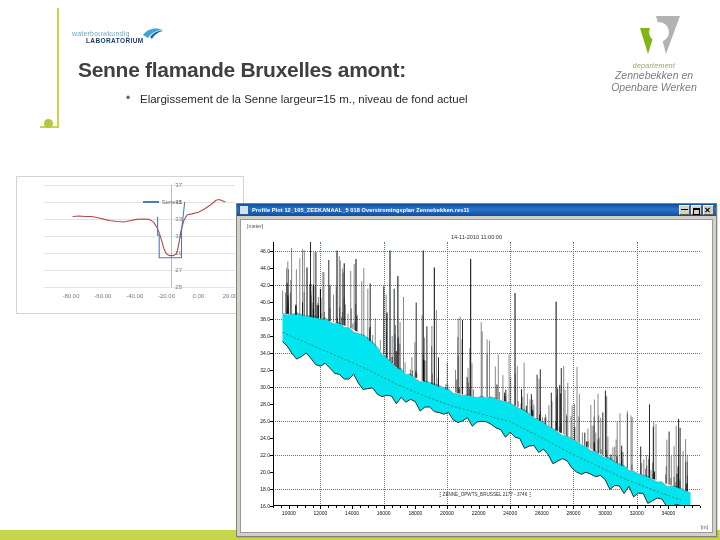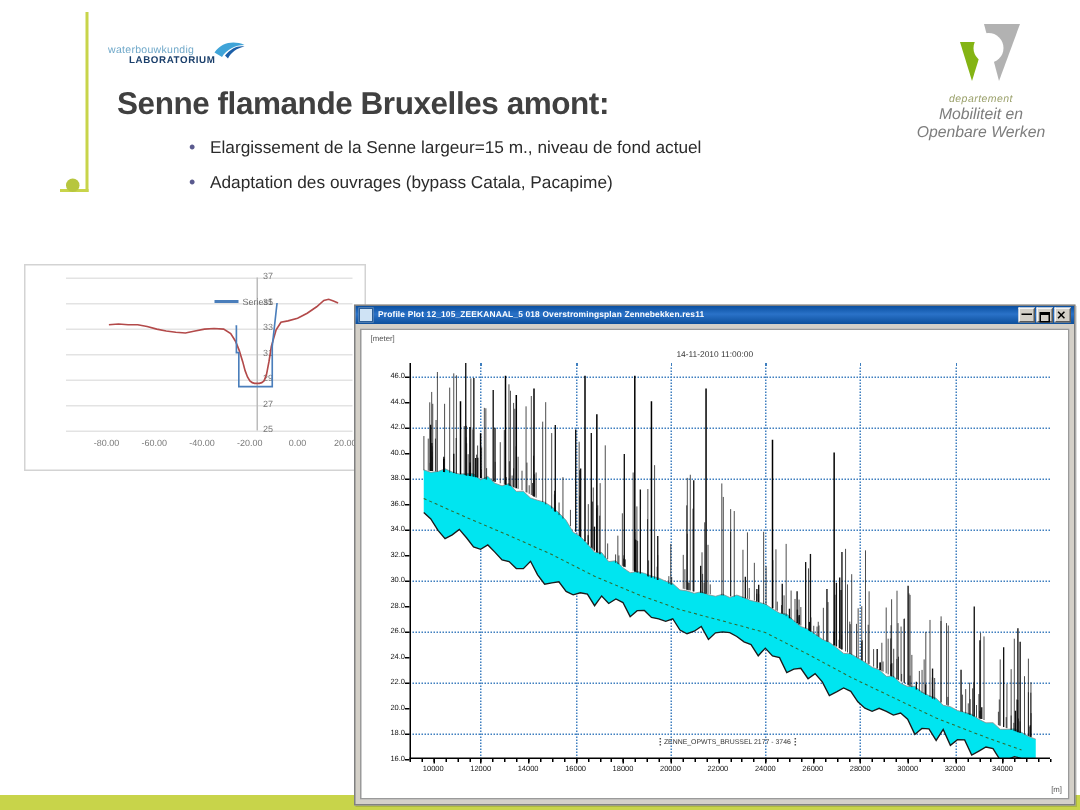--- a/index.html
+++ b/index.html
@@ -97,28 +97,27 @@
   <div class="txt2">LABORATORIUM</div>
 </div>
 
 <div class="logo-mow">
   <svg class="mark" viewBox="0 0 56 44">
     <path d="M30 2 L54 2 L40 40 Z" fill="#b2b2b2"></path>
     <path d="M14 14 L30 14 L22 40 Z" fill="#84b414"></path>
     <circle cx="33" cy="18" r="10" fill="#ffffff"></circle>
   </svg>
   <div class="dep">departement</div>
-  <div class="l1">Mobiliteit en</div>
+  <div class="l1">Zennebekken en</div>
   <div class="l2">Openbare Werken</div>
 </div>
 
 <div class="title">Senne flamande Bruxelles amont:</div>
 <div class="bullets" id="bullets">
     <div class="bullet">Elargissement de la Senne largeur=15 m., niveau de fond actuel</div>
-    <div class="bullet">Adaptation des ouvrages (bypass Catala, Pacapime)</div>
   </div>
 
 <div class="mini" id="mini">
   <div class="plot" id="miniPlot">
       <div class="hline" style="top: 102px;"></div>
       <div class="ylab" style="top: 102px; left: 131.333px;">25</div>
       <div class="hline" style="top: 85px;"></div>
       <div class="ylab" style="top: 85px; left: 131.333px;">27</div>
       <div class="hline" style="top: 68px;"></div>
       <div class="ylab" style="top: 68px; left: 131.333px;">29</div>

